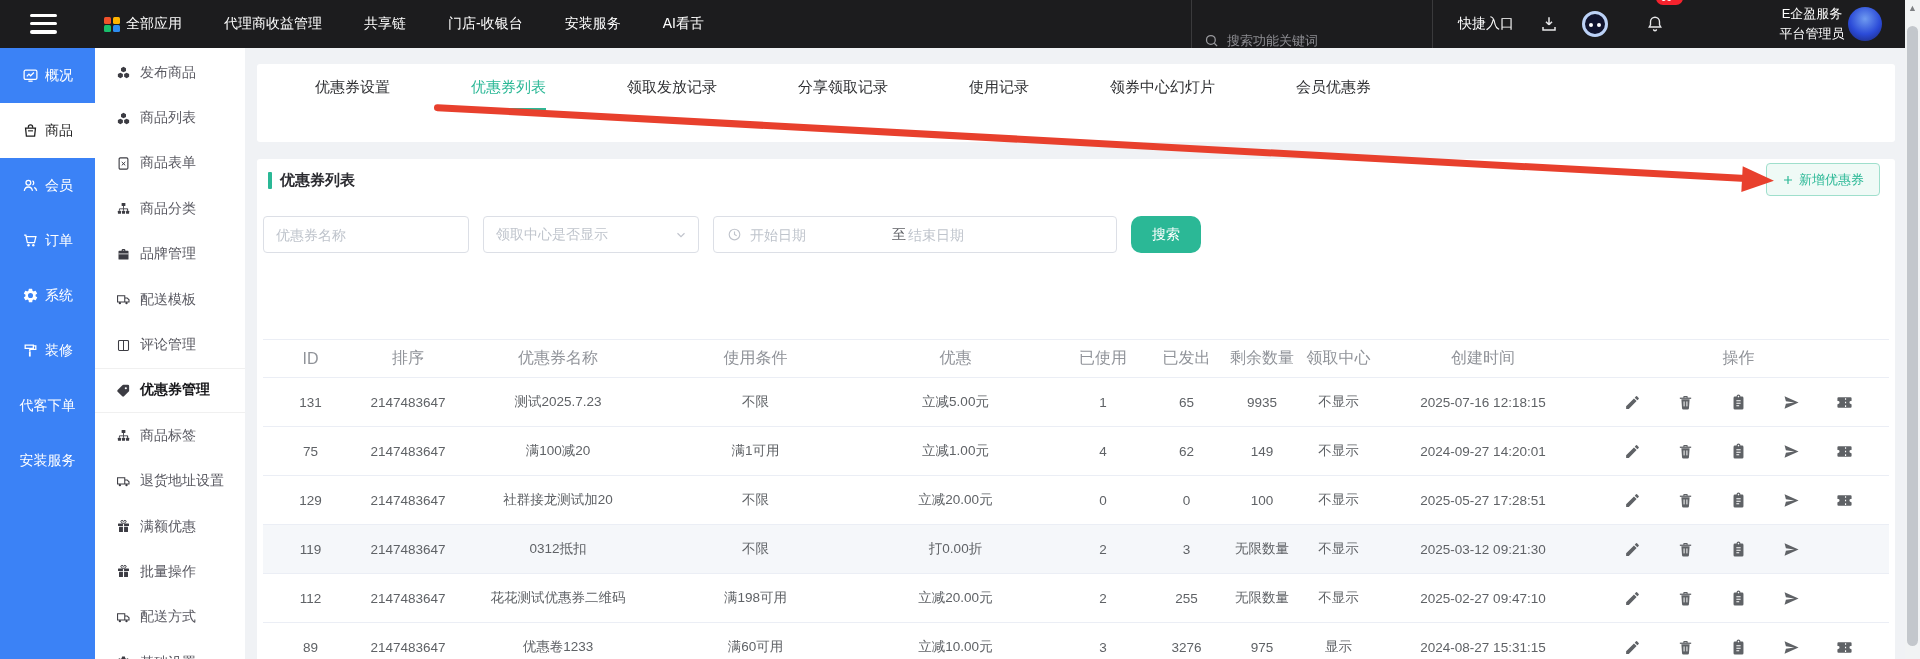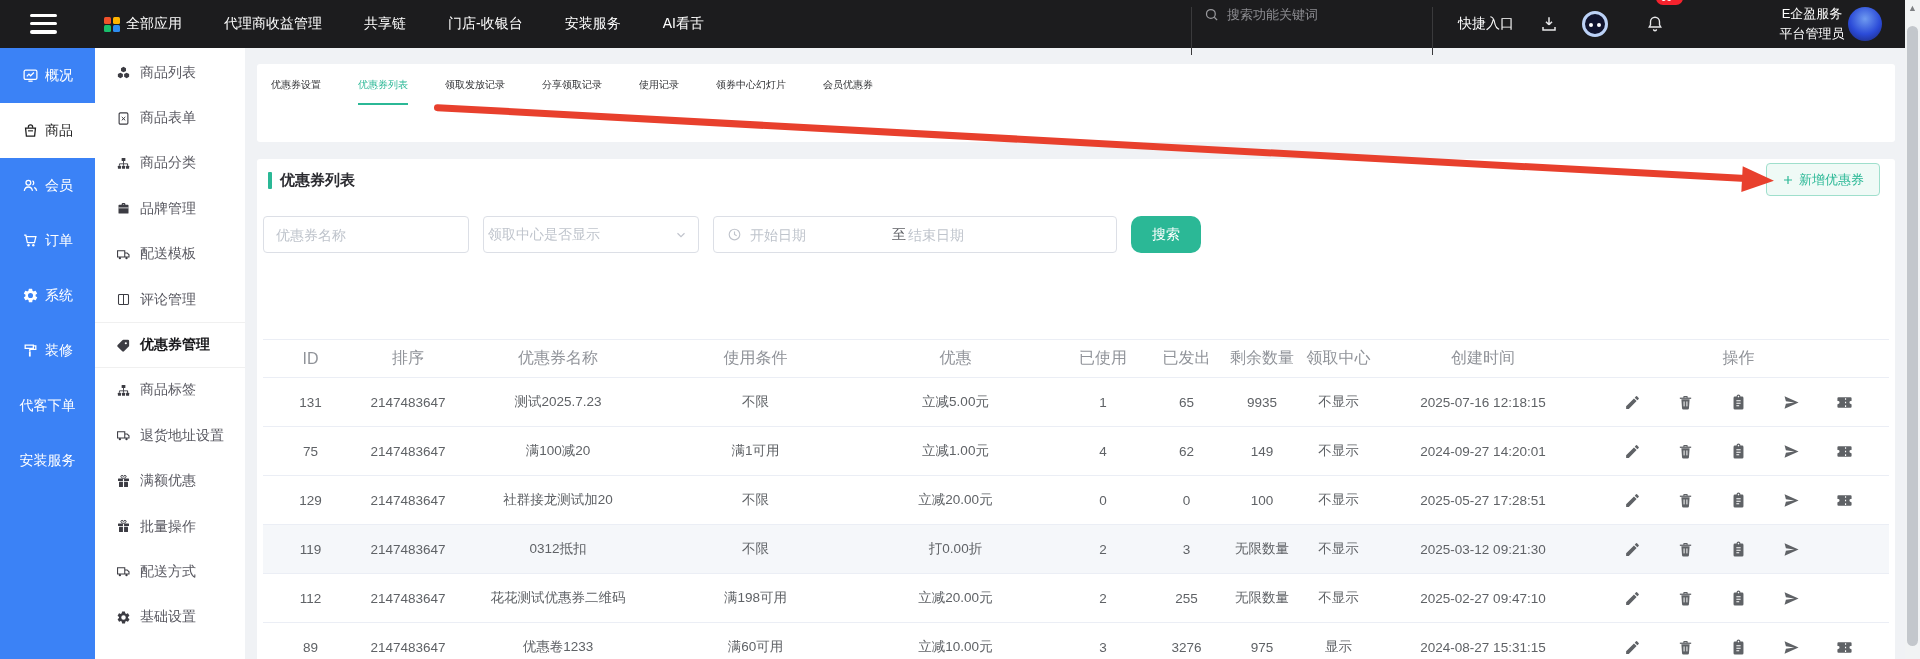--- a/index.html
+++ b/index.html
@@ -8,21 +8,21 @@
 
   
   .topbar { position:absolute; top:0; left:0; width:1920px; height:48px; background:#1c1c1e; z-index:30; }
   .hamburger { position:absolute; left:30px; top:14px; width:27px; height:20px; cursor:pointer; }
   .hamburger span { display:block; height:3.2px; background:#fff; border-radius:2px; margin-bottom:5px; }
   .tb-menu { position:absolute; left:104px; top:0; height:48px; display:flex; align-items:center; gap:42px; }
   .tb-item { color:#ffffff; font-size:14px; display:flex; align-items:center; gap:7px; cursor:pointer; white-space:nowrap; }
   .apps-grid { width:15px; height:15px; display:grid; grid-template-columns:7px 7px; grid-gap:1.5px; }
   .apps-grid i { width:7px; height:7px; border-radius:1.5px; }
   .tb-search { position:absolute; left:1191px; top:0; width:242px; height:48px;
-    border-left:1px solid #3a3a3c; border-right:1px solid #3a3a3c; display:flex; align-items:flex-start; padding:0 12px;margin-top:7px; }
+    border-left:1px solid #3a3a3c; border-right:1px solid #3a3a3c; display:flex; align-items:flex-end; padding:0 12px; }
   .tb-search svg { width:15px; height:15px; color:#9a9a9e; flex:none; }
   .tb-search input { background:transparent; border:none; outline:none; color:#cfcfd2; font-size:13px; margin-left:8px; width:170px; }
   .tb-search input::placeholder { color:#8e8e93; }
   .tb-quick { position:absolute; left:1458px; top:0; height:48px; display:flex; align-items:center; color:#fff; font-size:14px; cursor:pointer; }
   .tb-ico { position:absolute; top:0; height:48px; display:flex; align-items:center; color:#e6e6e8; cursor:pointer; }
   .tb-ico svg { width:18px; height:18px; }
   .robot { width:26px; height:26px; border-radius:50%; background:#10142e; border:3px solid #bcd2f7; position:relative; }
   .robot i { position:absolute; top:9px; width:4px; height:4px; background:#fff; border-radius:50%; }
   .robot i.l { left:4px; } .robot i.r { right:4px; }
   .bell-wrap { position:relative; }
@@ -45,37 +45,37 @@
   .s2-item { height:45.4px; display:flex; align-items:center; padding-left:21px; gap:9px;
     color:#595961; font-size:14px; cursor:pointer; white-space:nowrap; }
   .s2-item svg { width:15px; height:15px; color:#3c3c43; flex:none; }
   .s2-item.active { color:#17171a; font-weight:bold; border-top:1px solid #f0f0f0; border-bottom:1px solid #f0f0f0; }
 
   
   .page { position:absolute; top:48px; left:245px; width:1675px; height:611px; background:#f0f2f5; }
   .card { background:#fff; border-radius:3px; }
   .tabs-card { position:absolute; left:12px; top:16px; width:1638px; height:78px; padding:14px 14px 0 14px; }
   .tabs { display:flex; gap:37px; }
-  .tab { font-size:10px; color:#2f3033; padding-bottom:11px; cursor:pointer; border-bottom:2.5px solid transparent; white-space:nowrap; }
+  .tab { font-size:15px; color:#2f3033; padding-bottom:11px; cursor:pointer; border-bottom:2.5px solid transparent; white-space:nowrap;margin-left:44px; }
   .tab.active { color:var(--accent); border-bottom-color:var(--accent); }
 
   .main-card { position:absolute; left:12px; top:111px; width:1638px; height:560px; }
   .panel-title { position:absolute; left:11px; top:12px; display:flex; align-items:center; gap:8px; }
   .title-bar { width:4px; height:17px; background:var(--accent); border-radius:1px; }
   .panel-title b { font-size:15px; color:#2b2b30; }
   .add-btn { position:absolute; right:15px; top:4px; height:33px; padding:0 15px; display:flex; align-items:center; gap:5px;
     background:#effaf6; border:1px solid #9fdfcc; border-radius:4px; color:var(--accent); font-size:13px; cursor:pointer; }
   .add-btn svg { width:12px; height:12px; }
 
   .filters { position:absolute; left:6px; top:57px; display:flex; gap:14px; align-items:center; }
   .f-input, .f-select, .f-dates { height:37px; border:1px solid #dcdfe6; border-radius:4px; background:#fff; display:flex; align-items:center; }
   .f-input { width:206px; }
   .f-input input { border:none; outline:none; width:100%; padding:0 12px; font-size:14px; color:#606266; background:transparent; }
   .f-input input::placeholder, .f-ph { color:#bfc4cc; font-size:14px; }
-  .f-select { width:216px; padding:0 10px 0 4px; justify-content:space-between; cursor:pointer; }
+  .f-select { width:216px; padding:0 10px 0 12px; justify-content:space-between; cursor:pointer; }
   .f-select svg { width:14px; height:14px; color:#c0c4cc; }
   .f-dates { width:404px; padding:0 10px; gap:2px; }
   .f-dates svg { width:15px; height:15px; color:#c0c4cc; margin:0 6px 0 3px; flex:none; }
   .f-dates input { border:none; outline:none; background:transparent; font-size:14px; color:#606266; width:140px; }
   .f-dates input::placeholder { color:#bfc4cc; }
   .f-sep { font-size:14px; color:#5f6166; }
   .search-btn { height:37px; width:70px; background:var(--accent); color:#fff; font-size:14px; border:none; border-radius:10px; cursor:pointer; }
 
   
   table { position:absolute; left:6px; top:180px; width:1626px; border-collapse:collapse; table-layout:fixed; }
@@ -216,20 +216,27 @@
       <span>装修</span>
     </div>
     <div class="s1-item">
       <span>代客下单</span>
     </div>
     <div class="s1-item">
       <span>安装服务</span>
     </div>
   </div>
 <div class="side2" id="side2">
+    <div class="s2-item">
+      <svg viewBox="0 0 24 24">
+        <path d="M12 2.8l4 2.2v4.4l-4 2.2-4-2.2V5l4-2.2z" fill="currentColor"></path>
+        <path d="M7 12.2l4 2.2v4.4L7 21l-4-2.2v-4.4l4-2.2zM17 12.2l4 2.2v4.4L17 21l-4-2.2v-4.4l4-2.2z" fill="currentColor"></path>
+      </svg>
+      <span>发布商品</span>
+    </div>
     <div class="s2-item">
       <svg viewBox="0 0 24 24">
         <path d="M12 2.8l4 2.2v4.4l-4 2.2-4-2.2V5l4-2.2z" fill="currentColor"></path>
         <path d="M7 12.2l4 2.2v4.4L7 21l-4-2.2v-4.4l4-2.2zM17 12.2l4 2.2v4.4L17 21l-4-2.2v-4.4l4-2.2z" fill="currentColor"></path>
       </svg>
       <span>商品列表</span>
     </div>
     <div class="s2-item">
       <svg viewBox="0 0 24 24">
         <rect x="5" y="3" width="14" height="18" rx="2" fill="none" stroke="currentColor" stroke-width="1.8"></rect>

